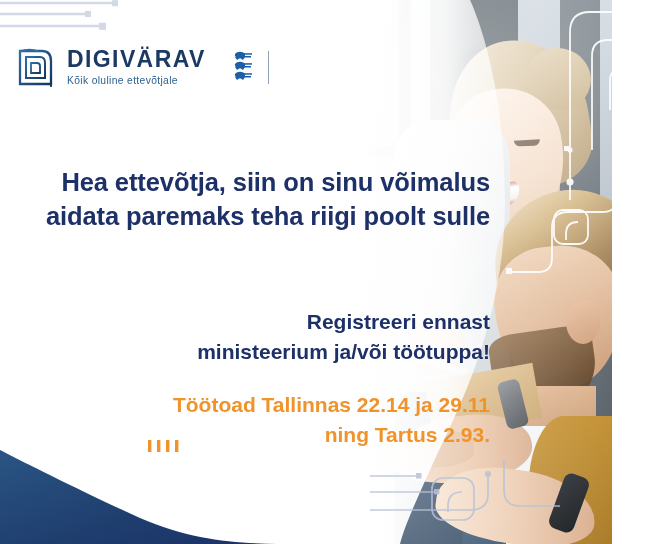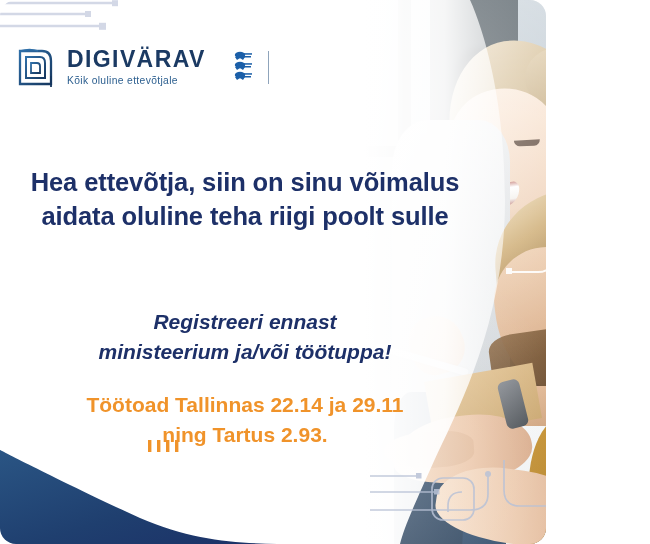--- a/index.html
+++ b/index.html
@@ -5,25 +5,24 @@
   * { margin:0; padding:0; box-sizing:border-box; }
   html,body { width:650px; height:544px; overflow:hidden; }
   body {
     font-family:"Liberation Sans", sans-serif;
     background:#ffffff;
     position:relative;
   }
 
   .poster {
     position:relative;
-    width:546px;
+    width:612px;
     height:544px;
     overflow:hidden;
     background:#ffffff;
-    border-radius:16px;
   }
 
   
   .photo-layer {
     position:absolute;
     inset:0;
     z-index:1;
     overflow:hidden;
   }
 
@@ -305,31 +304,30 @@
     color:#1d3068; letter-spacing:-.1px;
     z-index:12;
   }
   .subhead {
     position:absolute;
     left:0; top:307px; width:490px;
     text-align:center;
     font-size:21px; line-height:1.42; font-weight:700;
     color:#1d3068;
     z-index:12;
-    font-style:italic;
   }
   .dates {
     position:absolute;
     left:0; top:390px; width:490px;
     text-align:center;
     font-size:21px; line-height:1.44; font-weight:700;
     color:#f0932a;
     z-index:12;
   }
-  .headline span, .subhead span, .dates span { display:block; }
+  .headline span, .subhead span, .dates span { display:block;text-align:right; }
 </style>
 </head>
 <body>
 
 <div class="poster">
 
   <div class="photo-layer">
     <div class="photo-room"></div>
 
     <div class="win-pane" style="left:340px;top:0;width:92px;height:300px;"></div>
@@ -511,21 +509,21 @@
             </g>
           </g>
         </svg>
       </span>
       <span class="mkm-divider"></span>
     </div>
   </div>
 
   <div class="headline">
     <span>Hea ettevõtja, siin on sinu võimalus</span>
-    <span>aidata oluline teha riigi poolt sulle</span>
+    <span>aidata paremaks teha riigi poolt sulle</span>
   </div>
 
   <div class="subhead">
     <span>Registreeri ennast</span>
     <span>ministeerium ja/või töötuppa!</span>
   </div>
 
   <div class="dates">
     <span>Töötoad Tallinnas 22.14 ja 29.11</span>
     <span>ning Tartus 2.93.</span>

